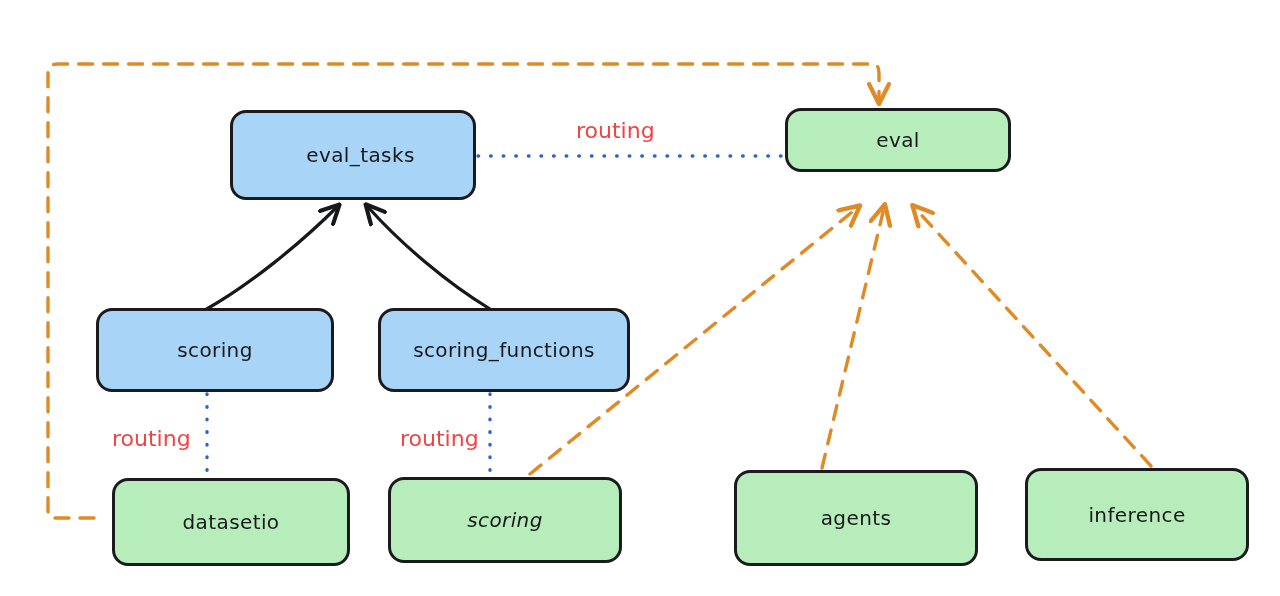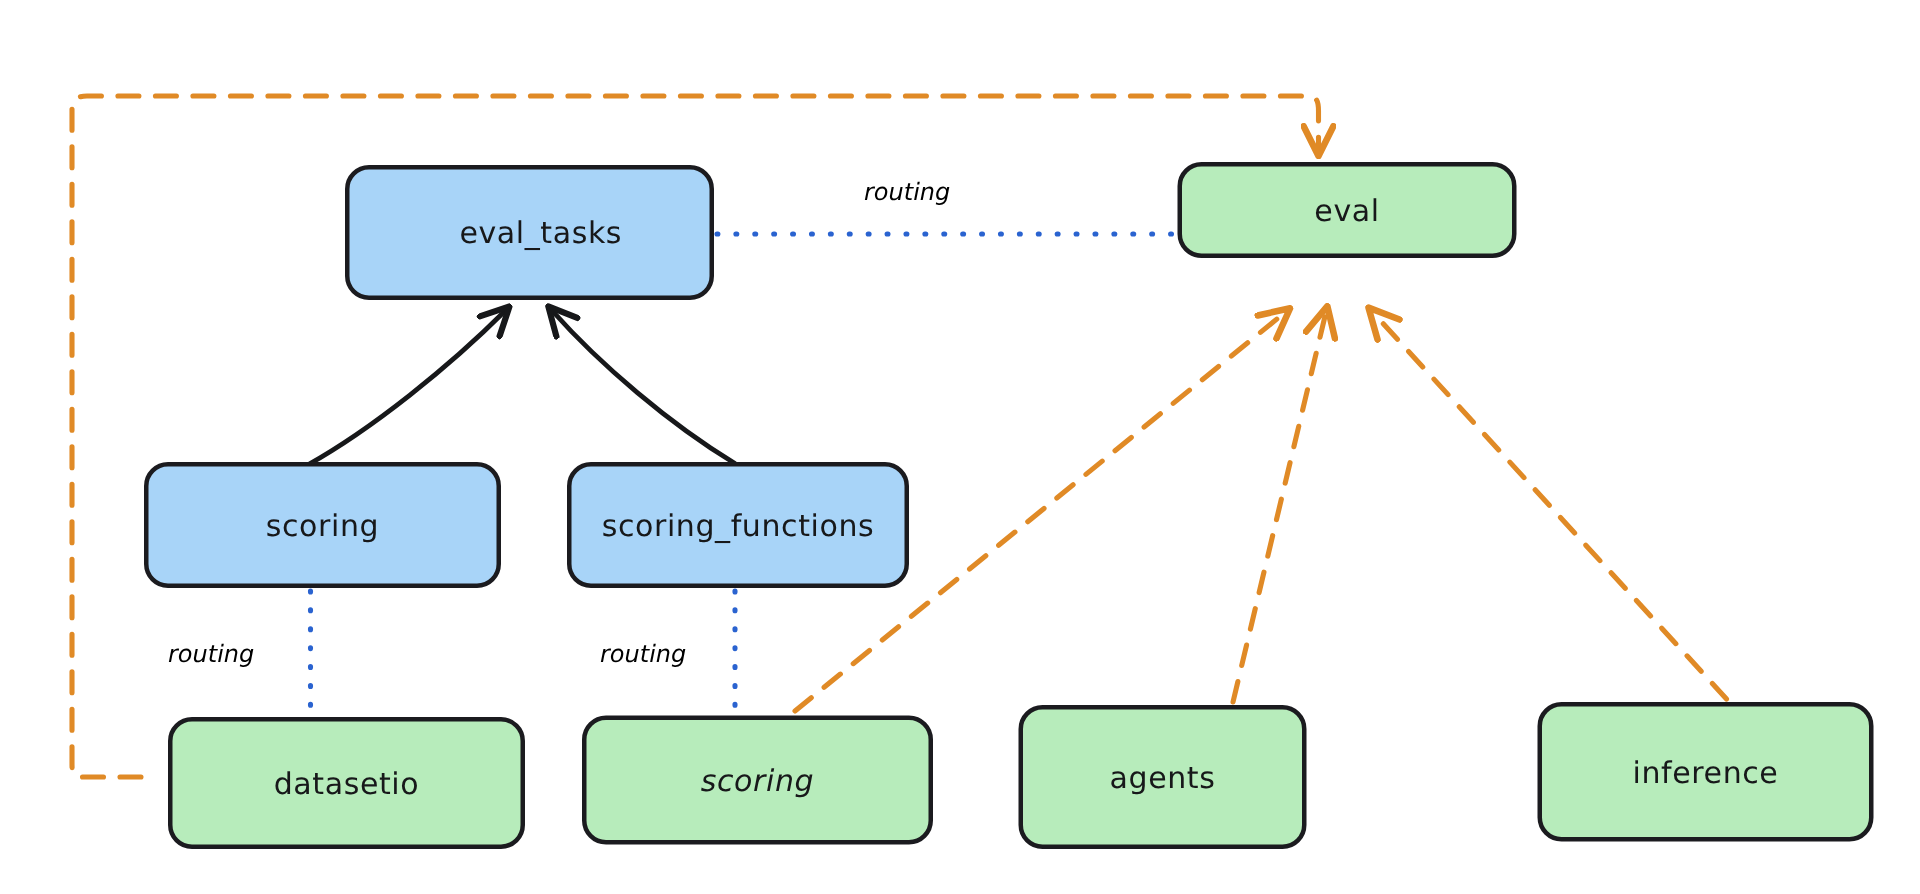--- a/index.html
+++ b/index.html
@@ -46,25 +46,24 @@
     font-family: "DejaVu Sans", sans-serif;
     font-size: 20px;
     color: #17181a;
     letter-spacing: 0.4px;
     white-space: nowrap;
     text-align: center;
   }
   .edge-label {
     position: absolute;
     font-family: "DejaVu Sans", sans-serif;
-    font-size: 16px;
-    color: #000000;
+    font-size: 22px;
+    color: #ef4444;
     white-space: nowrap;
     z-index: 4;
-    font-style: italic;
   }
 </style>
 </head>
 <body>
 
 <div id="canvas">
 
   <svg id="edge-layer" viewBox="0 0 1280 596" width="1280" height="596" xmlns="http://www.w3.org/2000/svg">
 
     <defs>
@@ -100,33 +99,33 @@
   </div>
 
   <div class="node green" style="left:785px; top:108px; width:226px; height:64px;">
     <span class="node-label">eval</span>
   </div>
 
   <div class="node blue" style="left:96px; top:308px; width:238px; height:84px;">
     <span class="node-label">scoring</span>
   </div>
 
-  <div class="node blue" style="left:378px; top:308px; width:228px; height:84px;">
+  <div class="node blue" style="left:378px; top:308px; width:252px; height:84px;">
     <span class="node-label">scoring_functions</span>
   </div>
 
   <div class="node green" style="left:112px; top:478px; width:238px; height:88px;">
     <span class="node-label">datasetio</span>
   </div>
 
   <div class="node green" style="left:388px; top:477px; width:234px; height:86px;font-style:italic;">
     <span class="node-label">scoring</span>
   </div>
 
-  <div class="node green" style="left:679px; top:470px; width:192px; height:96px;">
+  <div class="node green" style="left:734px; top:470px; width:244px; height:96px;">
     <span class="node-label">agents</span>
   </div>
 
   <div class="node green" style="left:1025px; top:468px; width:224px; height:93px;">
     <span class="node-label">inference</span>
   </div>
 
   <span class="edge-label" style="left:576px; top:118px;">routing</span>
 
   <span class="edge-label" style="left:112px; top:426px;">routing</span>

